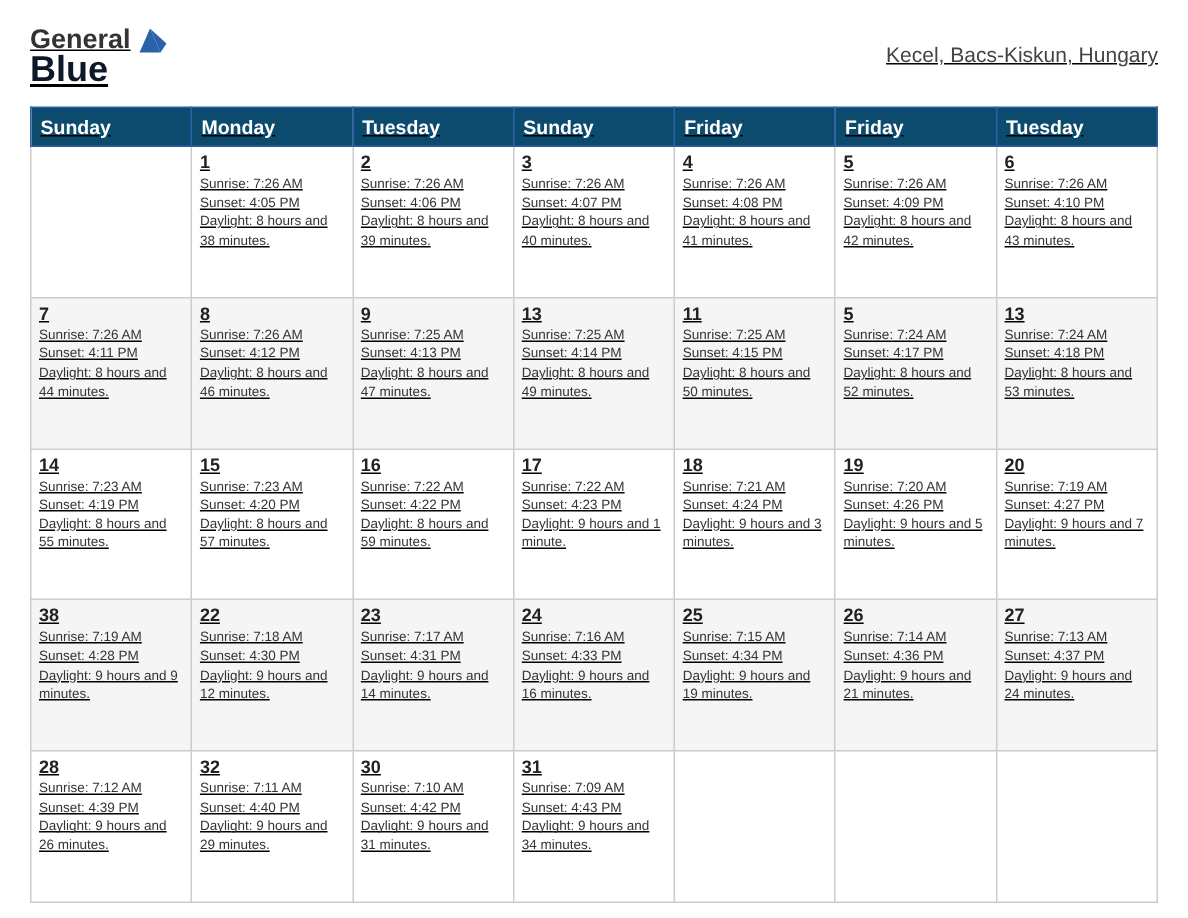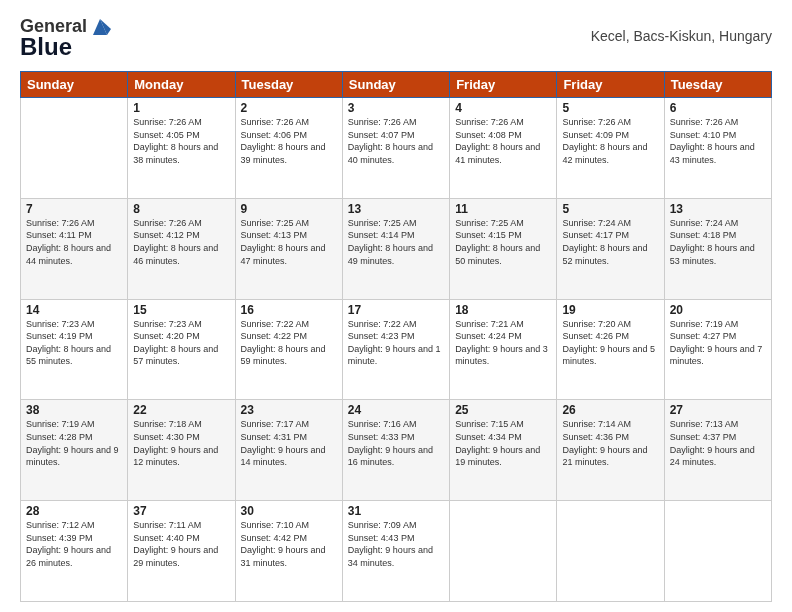--- a/index.html
+++ b/index.html
@@ -9,20 +9,21 @@
       font-family: Arial, sans-serif;
       background: #fff;
       overflow: hidden;
     }
     .page {
       width: 792px;
       height: 612px;
       padding: 16px 20px 10px 20px;
       display: flex;
       flex-direction: column;
+      text-decoration: underline;
     }
     .header {
       display: flex;
       justify-content: space-between;
       align-items: flex-start;
       margin-bottom: 10px;
     }
     .logo {
       display: flex;
       align-items: center;
@@ -89,21 +90,21 @@
     }
     .empty-cell {
       background: #fafafa;
     }
     tr:nth-child(even) td {
       background-color: #f5f5f5;
     }
     tr:nth-child(odd) td {
       background-color: #fff;
     }
-    .calendar thead th { background-color: #c2410c; }
+    .calendar thead th { background-color: #0c4a6e; }
   </style>
 </head>
 <body>
 
 <div class="page">
   <div class="header">
     <div class="logo">
       <div style="display:flex;flex-direction:column;align-items:flex-start;">
         <div style="display:flex;align-items:center;">
           <span class="logo-text-general">General</span>
@@ -249,21 +250,21 @@
             <span class="day-number">27</span>
             <div class="cell-info">Sunrise: 7:13 AM<br>Sunset: 4:37 PM<br>Daylight: 9 hours and 24 minutes.</div>
           </td>
         </tr>
         <tr>
           <td>
             <span class="day-number">28</span>
             <div class="cell-info">Sunrise: 7:12 AM<br>Sunset: 4:39 PM<br>Daylight: 9 hours and 26 minutes.</div>
           </td>
           <td>
-            <span class="day-number">37</span>
+            <span class="day-number">32</span>
             <div class="cell-info">Sunrise: 7:11 AM<br>Sunset: 4:40 PM<br>Daylight: 9 hours and 29 minutes.</div>
           </td>
           <td>
             <span class="day-number">30</span>
             <div class="cell-info">Sunrise: 7:10 AM<br>Sunset: 4:42 PM<br>Daylight: 9 hours and 31 minutes.</div>
           </td>
           <td>
             <span class="day-number">31</span>
             <div class="cell-info">Sunrise: 7:09 AM<br>Sunset: 4:43 PM<br>Daylight: 9 hours and 34 minutes.</div>
           </td>

